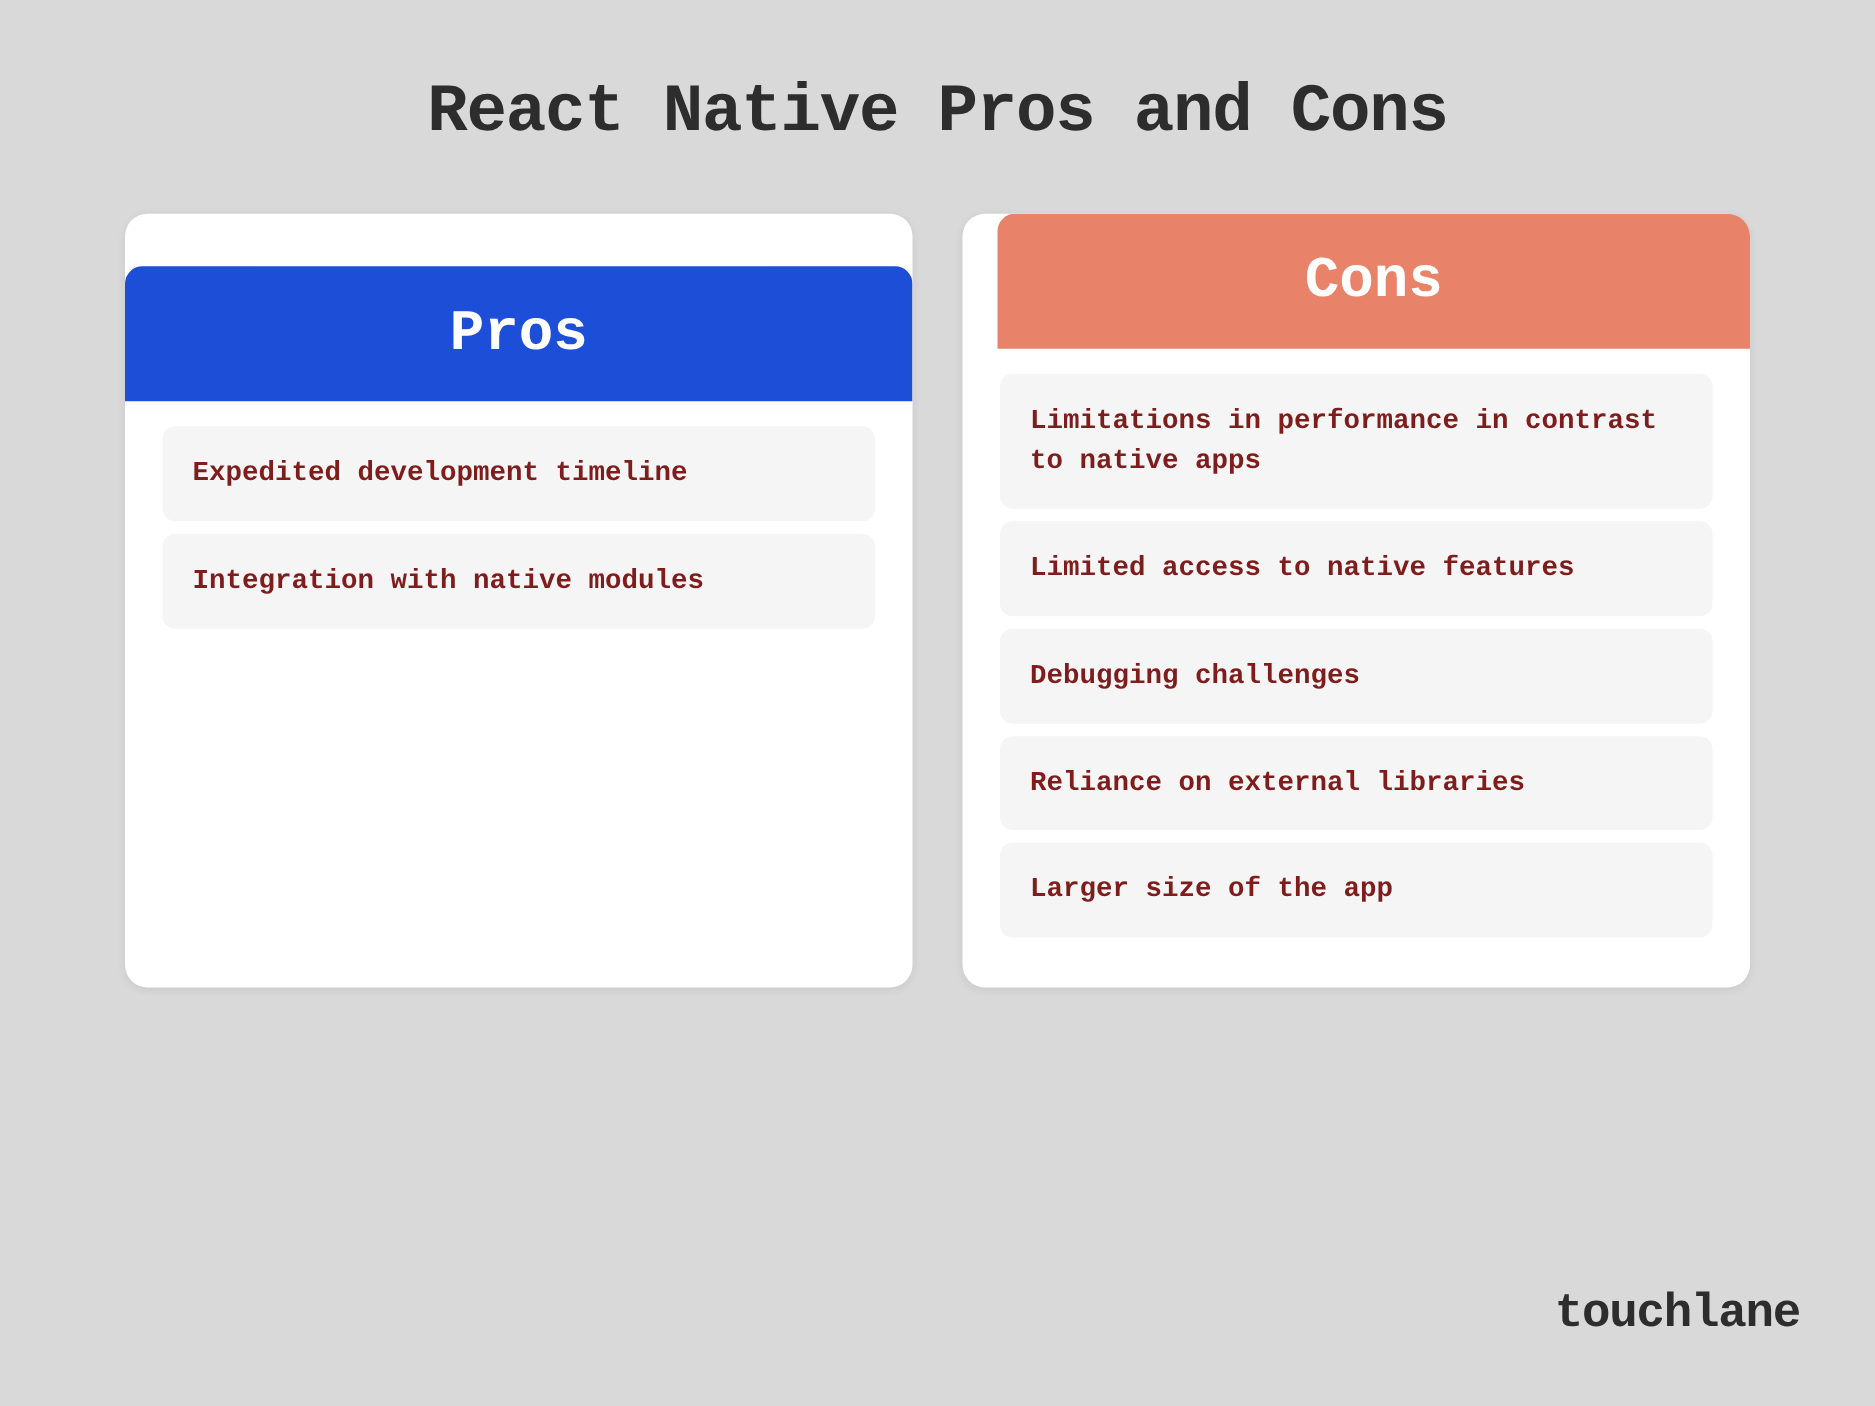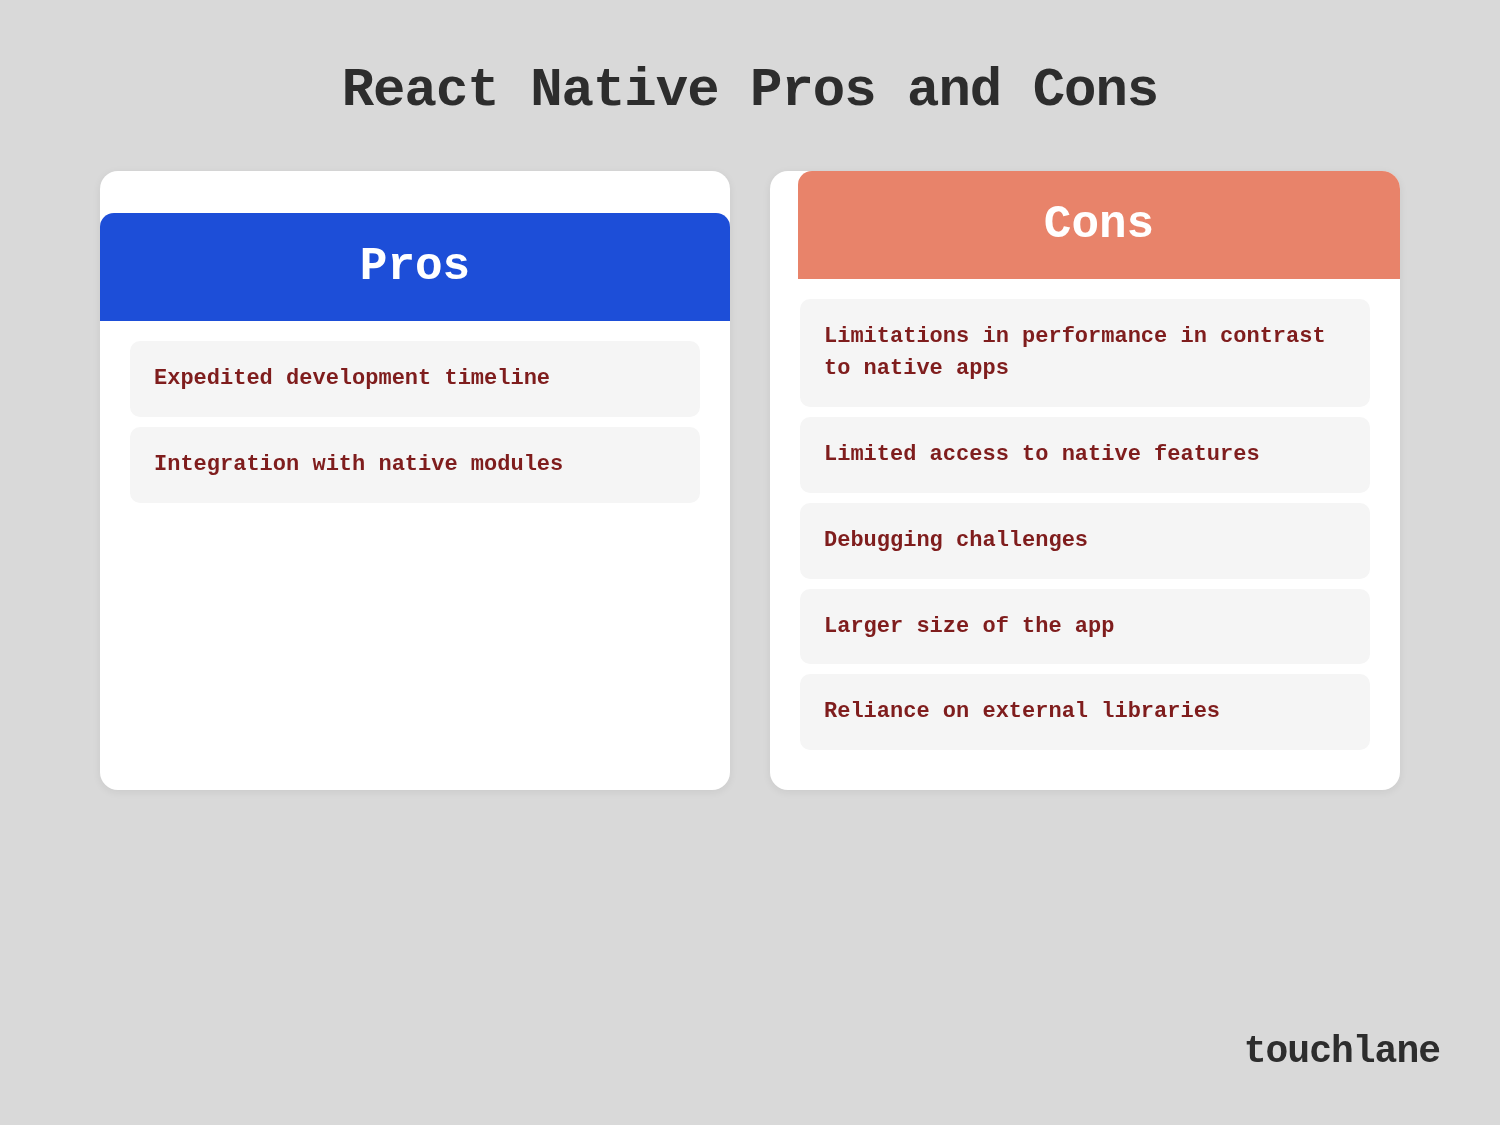--- a/index.html
+++ b/index.html
@@ -119,20 +119,20 @@
   </div>
 
   <div class="card">
     <div class="card-header cons">
       <span class="card-header-title">Cons</span>
     </div>
     <div class="card-items" id="cons-items">
         <div class="card-item"><span class="card-item-text">Limitations in performance in contrast to native apps</span></div>
         <div class="card-item"><span class="card-item-text">Limited access to native features</span></div>
         <div class="card-item"><span class="card-item-text">Debugging challenges</span></div>
+        <div class="card-item"><span class="card-item-text">Reliance on external libraries</span></div>
         <div class="card-item"><span class="card-item-text">Larger size of the app</span></div>
-        <div class="card-item"><span class="card-item-text">Reliance on external libraries</span></div>
       </div>
   </div>
 
 </div>
 
 <div class="branding">touchlane</div>
 
 </body></html>

